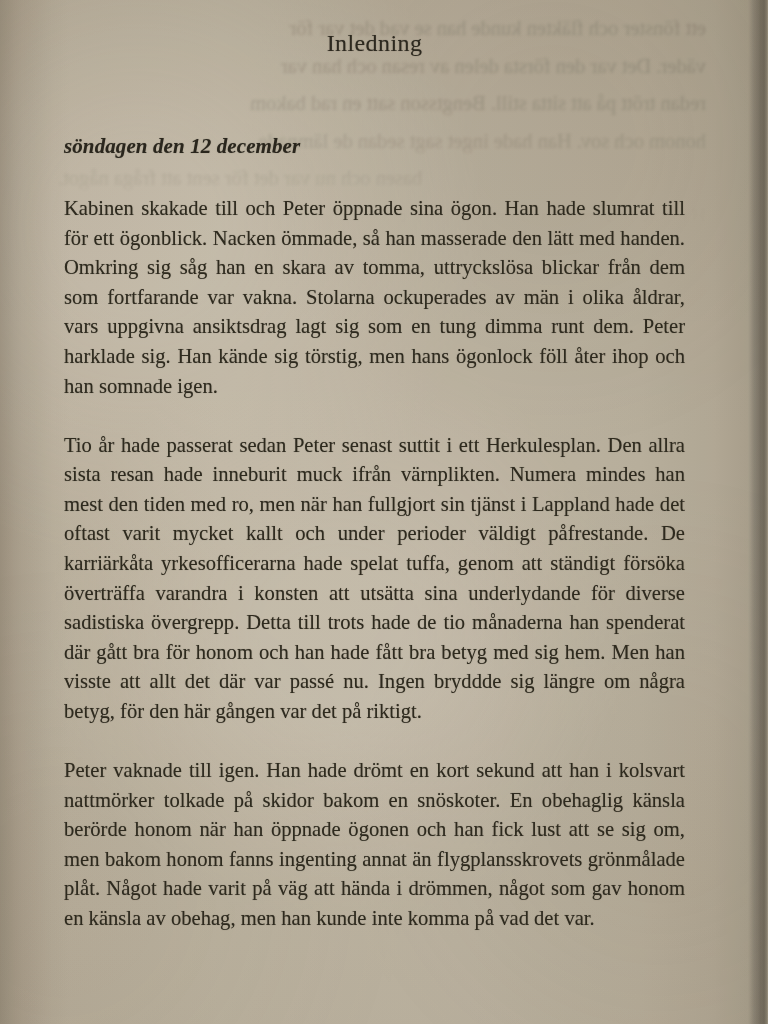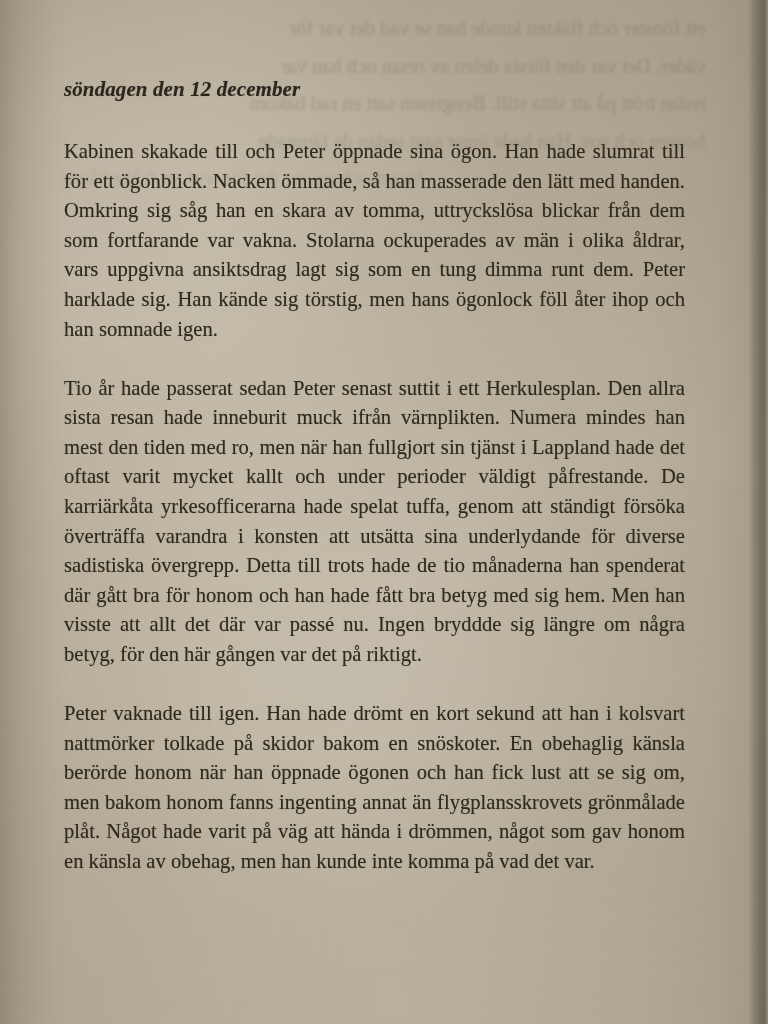--- a/index.html
+++ b/index.html
@@ -191,20 +191,21 @@
     <p>väder. Det var den första delen av resan och han var</p>
     <p>redan trött på att sitta still. Bengtsson satt en rad bakom</p>
     <p>honom och sov. Han hade inget sagt sedan de lämnade</p>
     <p class="ghost-right">basen och nu var det för sent att fråga något.</p>
     <p>Han såg ut genom rutan mot en stor grå himmel som</p>
     <p>sakta drog förbi i ett jämnt och oavbrutet flöde mot norr.</p>
   </div>
 
   <div class="content">
 
+    <h1 class="running-head">Inledning</h1>
 
     <p class="dateline">söndagen den 12 december</p>
 
     <div class="body-copy">
       <p>Kabinen skakade till och Peter öppnade sina ögon. Han hade slumrat till för ett ögonblick. Nacken ömmade, så han masserade den lätt med handen. Omkring sig såg han en skara av tomma, uttryckslösa blickar från dem som fortfarande var vakna. Stolarna ockuperades av män i olika åldrar, vars uppgivna ansiktsdrag lagt sig som en tung dimma runt dem. Peter harklade sig. Han kände sig törstig, men hans ögonlock föll åter ihop och han somnade igen.</p>
       <p>Tio år hade passerat sedan Peter senast suttit i ett Herkulesplan. Den allra sista resan hade inneburit muck ifrån värnplikten. Numera mindes han mest den tiden med ro, men när han fullgjort sin tjänst i Lappland hade det oftast varit mycket kallt och under perioder väldigt påfrestande. De karriärkåta yrkesofficerarna hade spelat tuffa, genom att ständigt försöka överträffa varandra i konsten att utsätta sina underlydande för diverse sadistiska övergrepp. Detta till trots hade de tio månaderna han spenderat där gått bra för honom och han hade fått bra betyg med sig hem. Men han visste att allt det där var passé nu. Ingen bryddde sig längre om några betyg, för den här gången var det på riktigt.</p>
       <p>Peter vaknade till igen. Han hade drömt en kort sekund att han i kolsvart nattmörker tolkade på skidor bakom en snöskoter. En obehaglig känsla berörde honom när han öppnade ögonen och han fick lust att se sig om, men bakom honom fanns ingenting annat än flygplansskrovets grönmålade plåt. Något hade varit på väg att hända i drömmen, något som gav honom en känsla av obehag, men han kunde inte komma på vad det var.</p>
     </div>
 
   </div>

